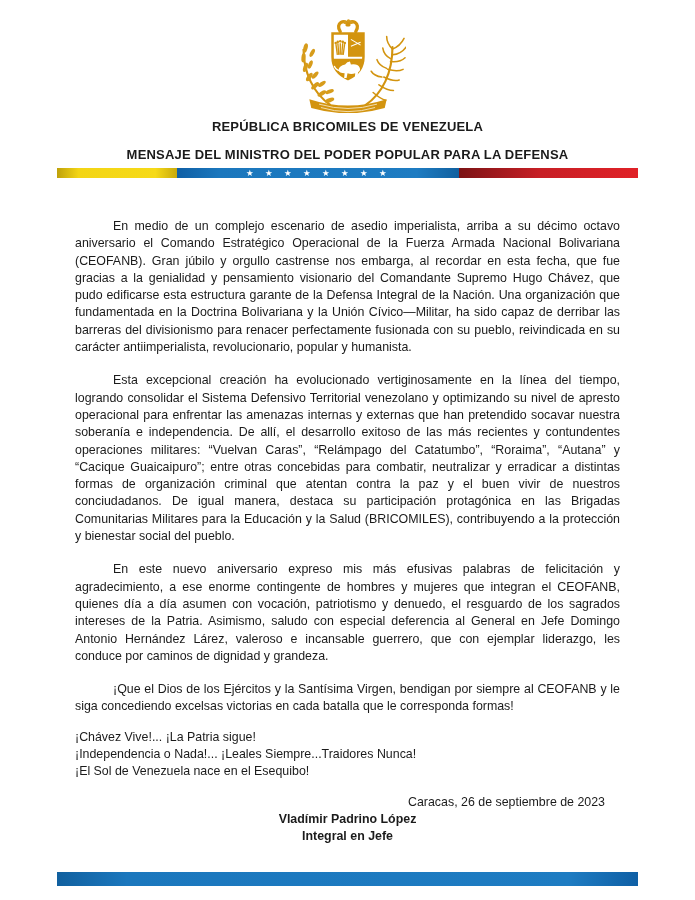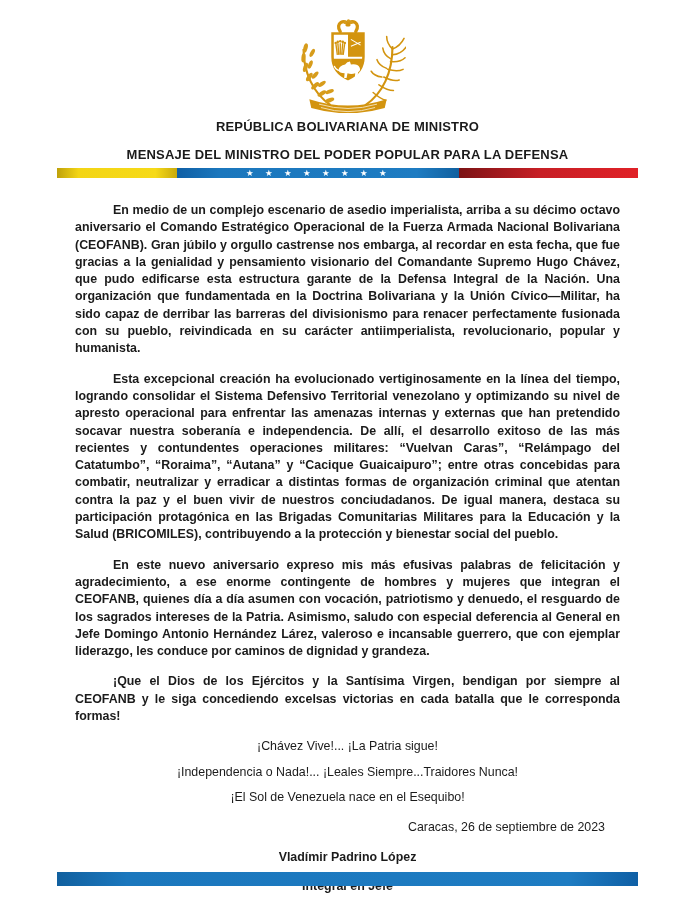--- a/index.html
+++ b/index.html
@@ -27,25 +27,25 @@
     display:flex; align-items:center; justify-content:center; }
   .band-red { flex:1; height:100%;
     background:linear-gradient(to right,#7c1315,#c71f25 45%,#e02127); }
   .band-stars {
     color:#ffffff; font-size:8.5px; line-height:10px;
     letter-spacing:3px; word-spacing:3px; white-space:nowrap; user-select:none;
   }
 
   .body-block { position:absolute; top:202px; left:75px; width:545px;
     font-size:12.4px; line-height:17.3px; }
-  p.para { margin:0 0 13px 0; text-align:justify; text-indent:38px;font-weight:bold; }
+  p.para { margin:16px 0 13px 0; text-align:justify; text-indent:38px; }
   .slogans { margin:0 0 13px 0; }
-  .slogans p { margin:8px; text-align:center; }
+  .slogans p { margin:0; text-align:left; }
   .dateline { text-align:right; margin:1px 15px 0 0; }
-  .sig-name, .sig-title { text-align:center; font-weight:bold; margin:12px; }
+  .sig-name, .sig-title { text-align:center; font-weight:bold; margin:0; }
 
   .footer-band { position:absolute; top:872px; left:57px; width:581px; height:14px;
     background:linear-gradient(to right,#11609f,#1b77bd 12%,#1e7cc2 88%,#0f5fa5); }
 </style>
 </head>
 <body>
 
 <div class="page">
 
   <div class="emblem">
@@ -109,21 +109,21 @@
 
       <path d="M50,56 q1,-5 7,-6 q2,-3 5,-3 l1,3 q7,-1 9,3 q1.5,3 -1.5,5 l-1,6 h-2.5 l0.5,-5 q-4,1.5 -8,0 l-1,5 h-2.5 l0.5,-5 q-5.5,0 -6.5,-3 z" fill="#ffffff"></path>
       <path d="M50,56 q-3,-1 -4,-4" stroke="#ffffff" stroke-width="1.4" fill="none" stroke-linecap="round"></path>
 
       <path d="M20,86 Q60,99 100,86 L98,95 Q60,106 22,95 z" fill="#d3940f"></path>
       <path d="M30,91 Q60,100 90,91" stroke="#f6e7c4" stroke-width="0.9" fill="none"></path>
       <path d="M32,94.5 Q60,103 88,94.5" stroke="#f6e7c4" stroke-width="0.9" fill="none"></path>
     </svg>
   </div>
 
-  <h1 class="doc-title">REPÚBLICA BOLIVARIANA DE MINISTRO</h1>
+  <h1 class="doc-title">REPÚBLICA BRICOMILES DE VENEZUELA</h1>
   <h2 class="doc-subtitle">MENSAJE DEL MINISTRO DEL PODER POPULAR PARA LA DEFENSA</h2>
 
   <div class="band">
     <div class="band-yellow"></div>
     <div class="band-blue">
       <span class="band-stars">★ ★ ★ ★ ★ ★ ★ ★</span>
     </div>
     <div class="band-red"></div>
   </div>
 

